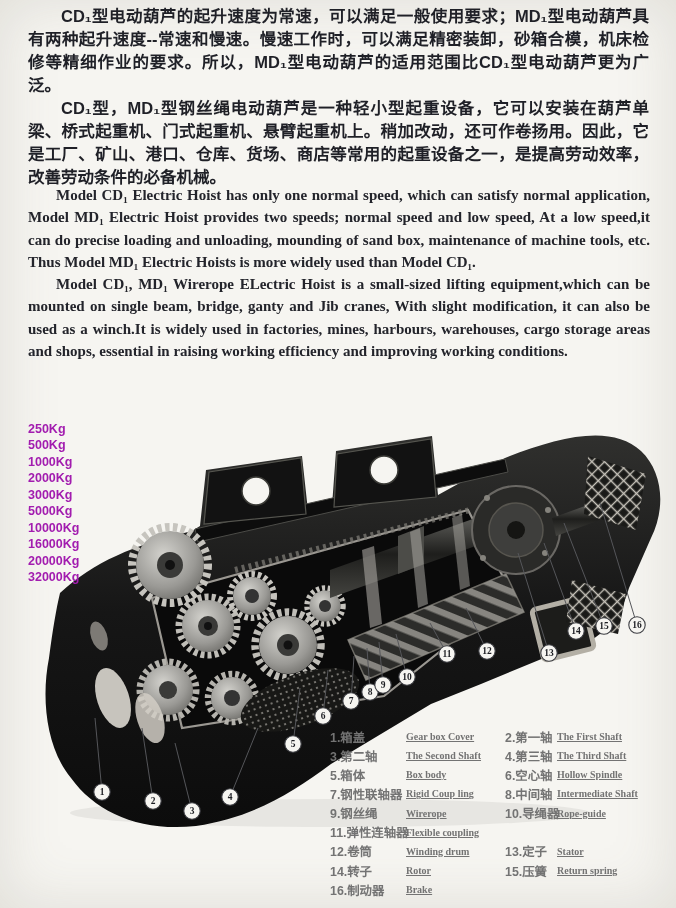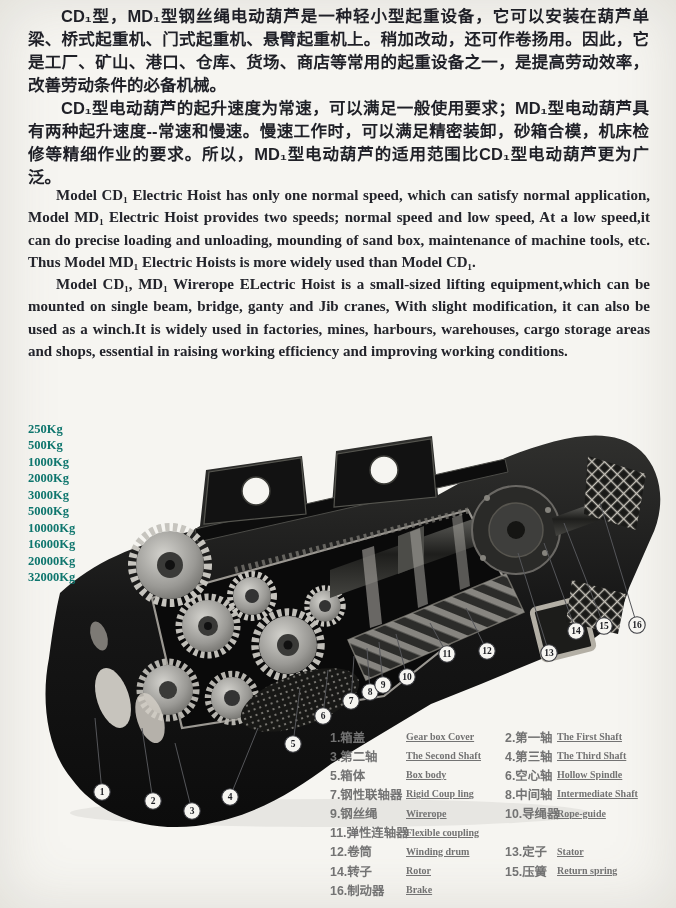--- a/index.html
+++ b/index.html
@@ -20,23 +20,23 @@
   .en-block{
     position:absolute;left:28px;top:184px;width:622px;
     font-family:"Liberation Serif","DejaVu Serif",serif;
     font-weight:600;font-size:15px;line-height:22.3px;
     text-align:justify;color:#23242b;
   }
   .en-block p{margin:0;text-indent:28px;}
   
   .capacity{position:absolute;left:28px;top:421px;z-index:3;}
   .capacity div{
-    width:64px;font-family:Liberation Serif, serif;
+    width:64px;font-family:Liberation Sans, sans-serif;
     font-weight:700;font-size:12.5px;line-height:16.45px;
-    text-align:justify;text-align-last:justify;color:#0f766e;
+    text-align:justify;text-align-last:justify;color:#a21caf;
     white-space:nowrap;
   }
   
   .figure{position:absolute;left:0;top:398px;width:676px;height:430px;z-index:1;}
   .leader{stroke:#55565a;stroke-width:1;fill:none;}
   .co-circle{fill:#f6f5f1;stroke:#3c3d42;stroke-width:1.1;}
   .co-num{
     font-family:"Liberation Serif","DejaVu Serif",serif;
     font-size:9.5px;font-weight:700;fill:#1d1e23;
     text-anchor:middle;
@@ -51,22 +51,22 @@
   .legend span{white-space:nowrap;overflow:visible;}
   .legend .zh{font-family:"Liberation Sans",sans-serif;}
   .legend .en{font-family:"Liberation Serif","DejaVu Serif",serif;font-size:10px;text-decoration:underline;}
 </style>
 </head>
 <body>
 
 <main class="page">
 
   <section class="cn-block">
+    <p>CD₁型电动葫芦的起升速度为常速，可以满足一般使用要求；MD₁型电动葫芦具有两种起升速度--常速和慢速。慢速工作时，可以满足精密装卸，砂箱合模，机床检修等精细作业的要求。所以，MD₁型电动葫芦的适用范围比CD₁型电动葫芦更为广泛。</p>
     <p>CD₁型，MD₁型钢丝绳电动葫芦是一种轻小型起重设备，它可以安装在葫芦单梁、桥式起重机、门式起重机、悬臂起重机上。稍加改动，还可作卷扬用。因此，它是工厂、矿山、港口、仓库、货场、商店等常用的起重设备之一，是提高劳动效率，改善劳动条件的必备机械。</p>
-    <p>CD₁型电动葫芦的起升速度为常速，可以满足一般使用要求；MD₁型电动葫芦具有两种起升速度--常速和慢速。慢速工作时，可以满足精密装卸，砂箱合模，机床检修等精细作业的要求。所以，MD₁型电动葫芦的适用范围比CD₁型电动葫芦更为广泛。</p>
   </section>
 
   <section class="en-block" lang="en">
     <p>Model CD₁ Electric Hoist has only one normal speed, which can satisfy normal application, Model MD₁ Electric Hoist provides two speeds; normal speed and low speed, At a low speed,it can do precise loading and unloading, mounding of sand box, maintenance of machine tools, etc. Thus Model MD₁ Electric Hoists is more widely used than Model CD₁.</p>
     <p>Model CD₁, MD₁ Wirerope ELectric Hoist is a small-sized lifting equipment,which can be mounted on single beam, bridge, ganty and Jib cranes, With slight modification, it can also be used as a winch.It is widely used in factories, mines, harbours, warehouses, cargo storage areas and shops, essential in raising working efficiency and improving working conditions.</p>
   </section>
 
   <aside class="capacity">
     <div>250Kg</div>
     <div>500Kg</div>

